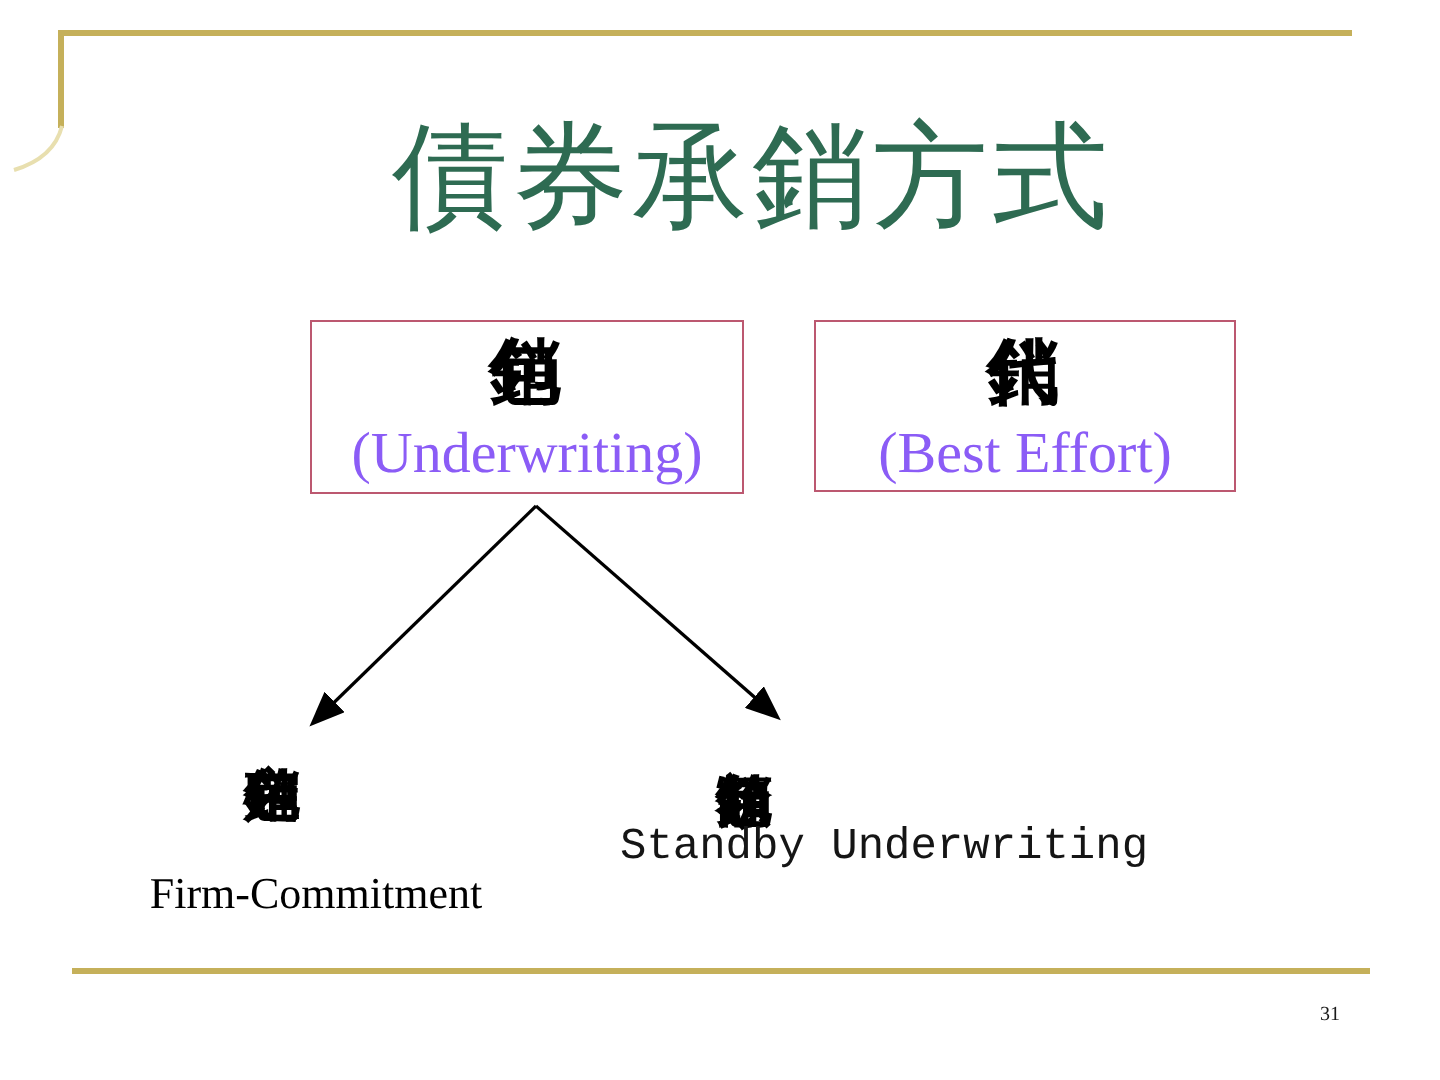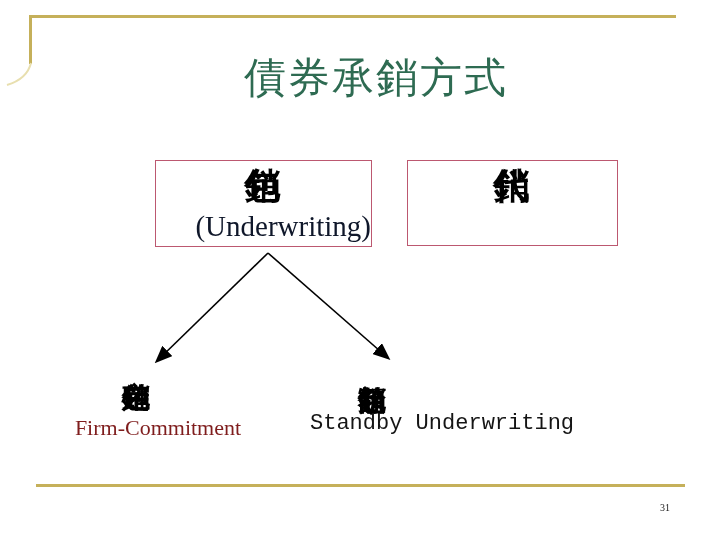--- a/index.html
+++ b/index.html
@@ -13,47 +13,47 @@
   .accent{position:absolute;background:#C5B05A;}
   .accent-top{left:30px;top:15px;width:646px;height:3px;}
   .accent-left{left:29px;top:15px;width:3px;height:49px;}
   .accent-bottom{left:36px;top:484px;width:649px;height:3px;}
   .accent-curve{position:absolute;left:0;top:0;pointer-events:none;}
 
   
   .title{
     position:absolute;left:0;top:50px;width:720px;
     padding-left:32px;box-sizing:border-box;
-    text-align:center;font-size:42px;letter-spacing:2px;
+    text-align:center;font-size:58px;letter-spacing:2px;
     color:#2E6B52;white-space:nowrap;
   }
 
   
   .node-box{
     position:absolute;border:1.5px solid #BC5870;background:#fff;
     text-align:center;box-sizing:border-box;padding-top:1px;
   }
   .box-left{left:155px;top:160px;width:217px;height:87px;}
   .box-right{left:407px;top:160px;width:211px;height:86px;}
-  .box-label{font-size:29px;line-height:1.3;color:#0f172a;text-align:right;}
+  .box-label{font-size:29px;line-height:1.3;color:#8b5cf6;}
 
   
   .garble{position:relative;display:inline-block;font-weight:bold;color:#000;}
   .garble>span{position:absolute;left:0;top:0;white-space:nowrap;}
   .garble-box{width:38px;height:42px;font-size:36px;}
   .garble-leaf{width:29px;height:31px;font-size:28px;}
 
   
   .connectors{position:absolute;left:0;top:0;width:720px;height:540px;pointer-events:none;}
 
   
   .leaf-glyph-1{position:absolute;left:122px;top:379px;}
   .leaf-text-1{
-    position:absolute;left:58px;top:412px;width:200px;
-    text-align:center;font-size:22px;line-height:1.45;color:#7f1d1d;
+    position:absolute;left:58px;top:431px;width:200px;
+    text-align:center;font-size:22px;line-height:1.45;color:#000000;
   }
   .leaf-glyph-2{position:absolute;left:358px;top:382px;}
   .leaf-text-2{
     position:absolute;left:310px;top:411px;width:212px;
     text-align:left;font-size:22px;color:#151515;white-space:nowrap;font-family:Liberation Mono, monospace;
   }
 
   
   .page-num{position:absolute;left:660px;top:502px;font-size:10px;color:#1a1a1a;}
 </style>
@@ -79,20 +79,21 @@
   <div class="box-label">(Underwriting)</div>
 </div>
 
 <div class="node-box box-right">
   <div>
     <span class="garble garble-box">
       <span>代</span>
       <span>銷</span>
     </span>
   </div>
+  <div class="box-label">(Best Effort)</div>
 </div>
 
 <svg class="connectors" viewBox="0 0 720 540">
   <defs>
     <marker id="ah" markerWidth="11" markerHeight="9" refX="9" refY="4.5" orient="auto">
       <path d="M0,0 L11,4.5 L0,9 Z" fill="#000"></path>
     </marker>
   </defs>
   <line x1="268" y1="253" x2="157" y2="361" stroke="#000" stroke-width="1.6" marker-end="url(#ah)"></line>
   <line x1="268" y1="253" x2="388" y2="358" stroke="#000" stroke-width="1.6" marker-end="url(#ah)"></line>

